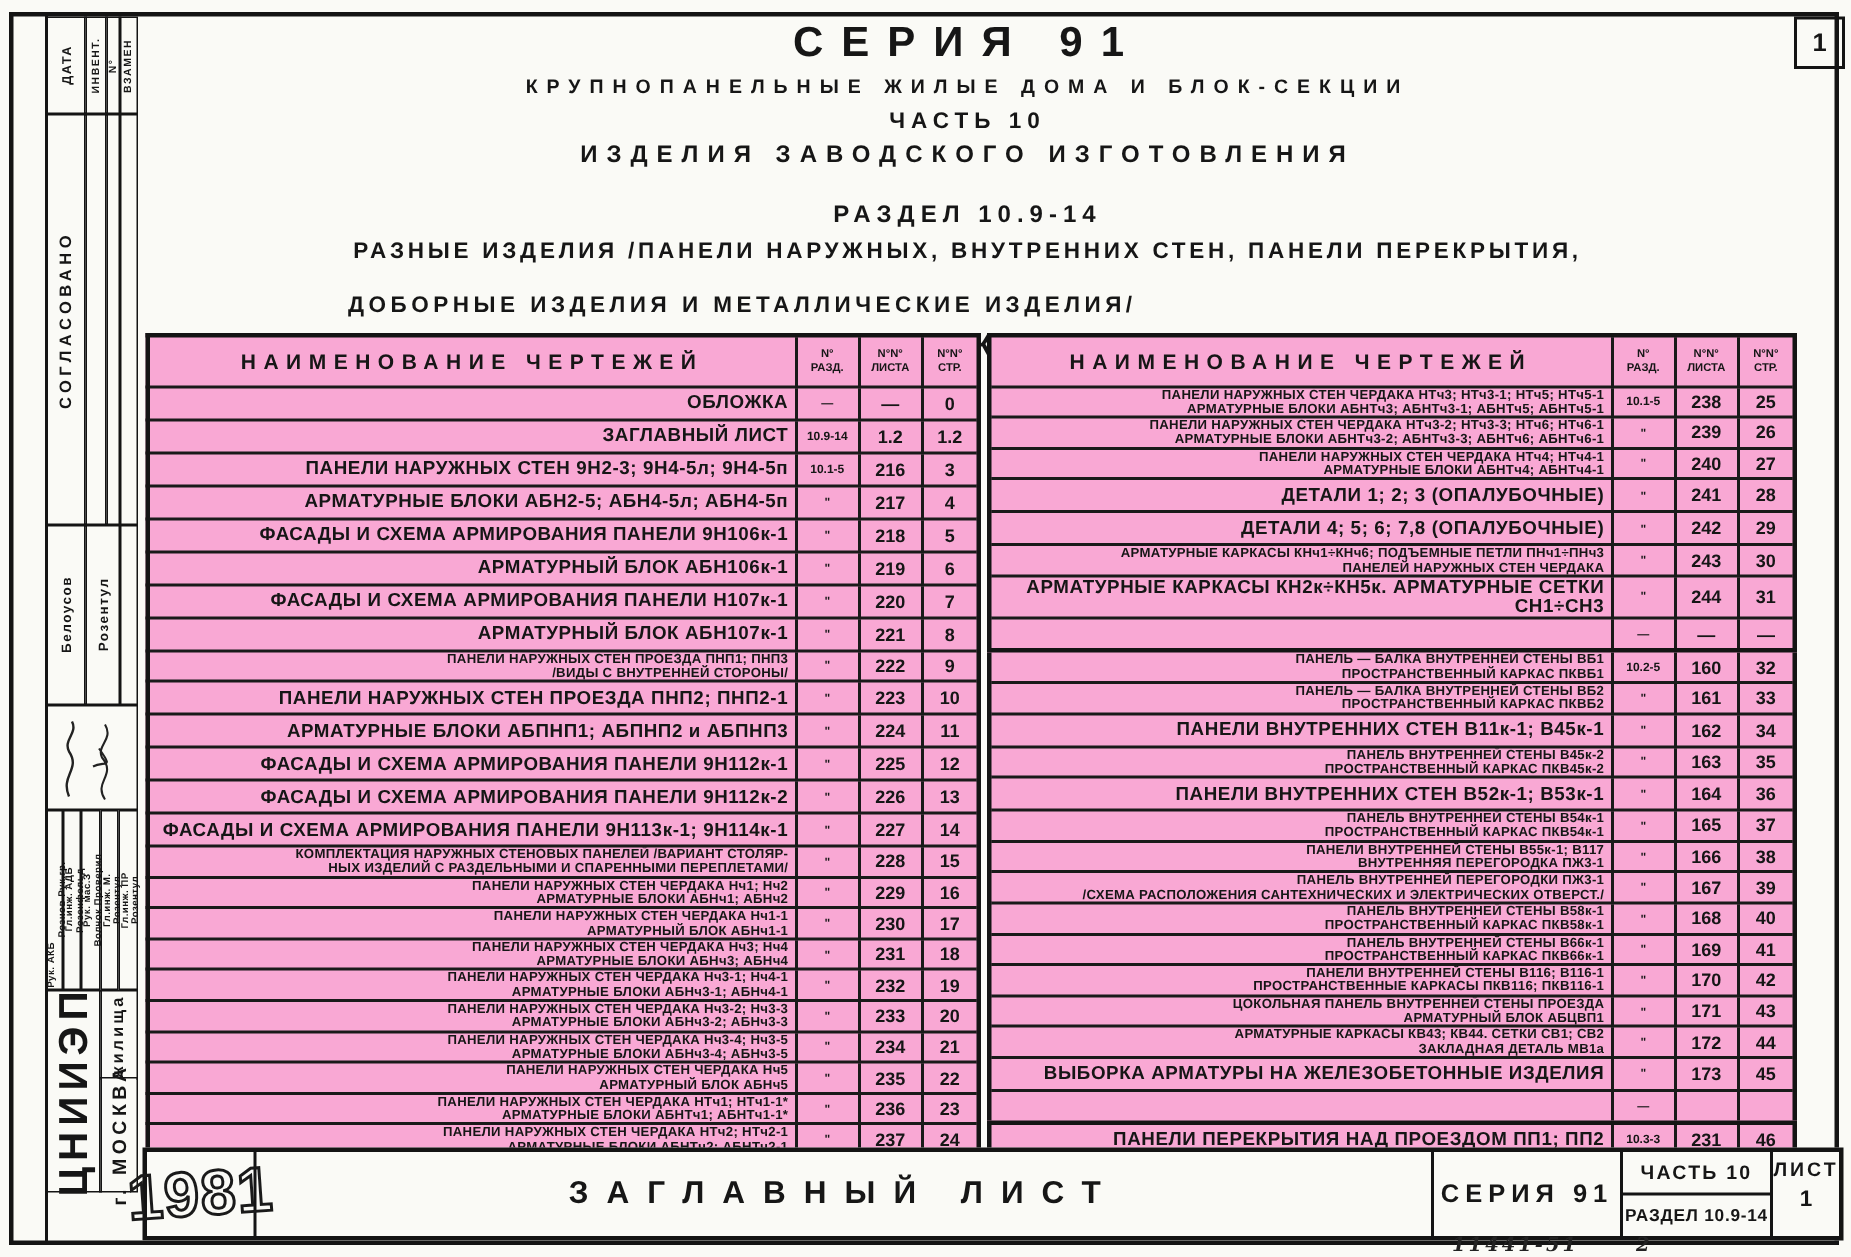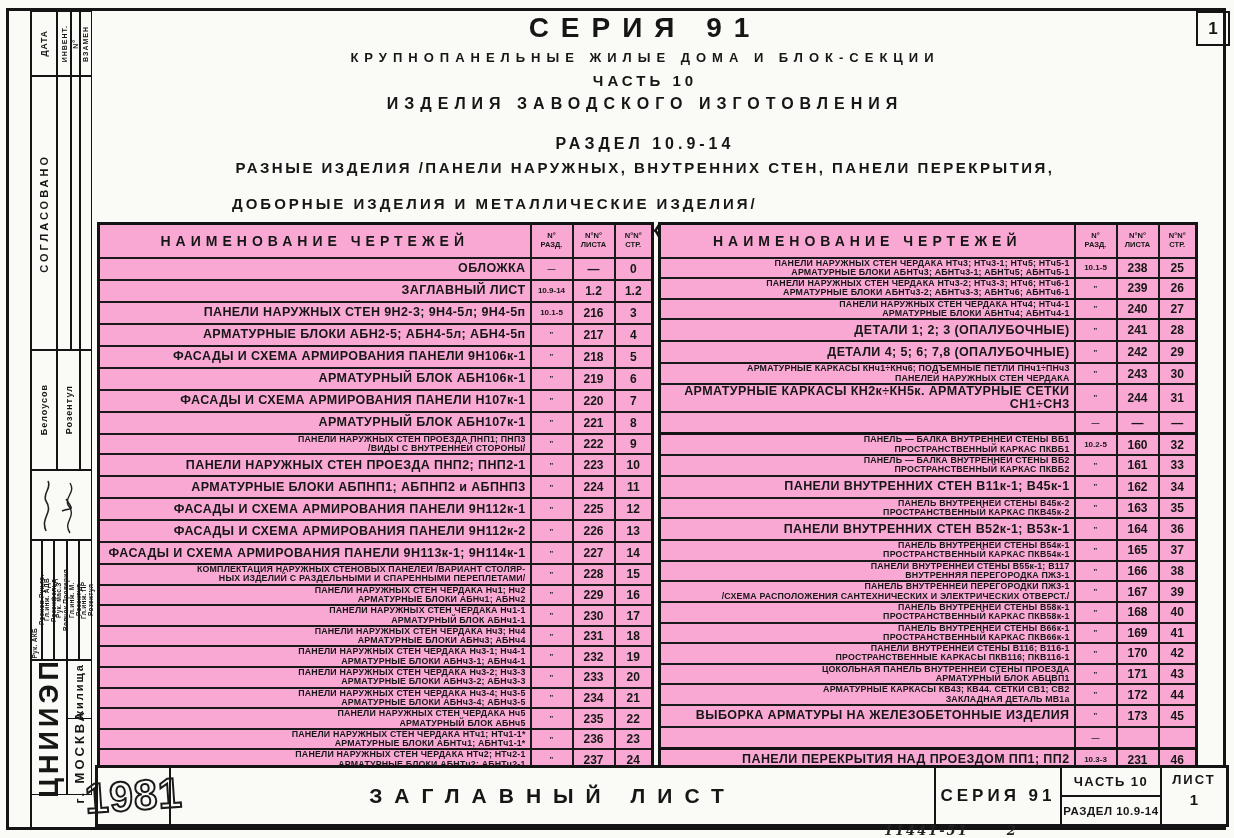--- a/index.html
+++ b/index.html
@@ -59,24 +59,24 @@
   .bbar{position:absolute;left:95px;top:765px;width:1134px;height:62px;border:3px solid #141414;box-sizing:border-box;display:flex;background:#fafaf6;}
   .bcell{border-right:2.5px solid #141414;box-sizing:border-box;display:flex;align-items:center;justify-content:center;font-weight:700;}
   .bc-stamp{width:73px;}
   .stamp{font-size:42px;font-weight:700;letter-spacing:1px;color:transparent;-webkit-text-stroke:2px #1a1a1a;transform:rotate(-4deg);}
   @supports not (-webkit-text-stroke:1px black){.stamp{color:#1a1a1a;}}
   .bc-title{flex:1;font-size:21px;letter-spacing:12px;}
   .bc-series{width:126px;font-size:17px;letter-spacing:4px;}
   .bc-part{width:100px;display:flex;flex-direction:column;align-items:stretch;justify-content:stretch;padding:0;}
   .bc-part .p1{flex:1;display:flex;align-items:center;justify-content:center;font-size:13px;letter-spacing:1.5px;border-bottom:2px solid #141414;}
   .bc-part .p2{flex:1;display:flex;align-items:center;justify-content:center;font-size:11.5px;letter-spacing:.5px;}
-  .bc-sheet{width:64px;border-right:none;flex-direction:column;justify-content:flex-start;padding-top:4px;}
+  .bc-sheet{width:44px;border-right:none;flex-direction:column;justify-content:flex-start;padding-top:4px;}
   .bc-sheet .sl{font-size:13px;letter-spacing:2px;}
   .bc-sheet .sn{font-size:15px;margin-top:4px;}
-  .docnum{position:absolute;left:884px;top:823px;font-family:"DejaVu Serif",serif;font-style:italic;font-size:13px;font-weight:700;letter-spacing:2px;color:#222;}
+  .docnum{position:absolute;left:968px;top:823px;font-family:"DejaVu Serif",serif;font-style:italic;font-size:13px;font-weight:700;letter-spacing:2px;color:#222;}
   .docnum .pg{margin-left:38px;}
 </style>
 </head>
 <body>
 
 <div class="sheet">
   <div class="frame"></div>
 
   <div class="line" style="left:30px;top:8px;width:2px;height:822px;"></div>
 

